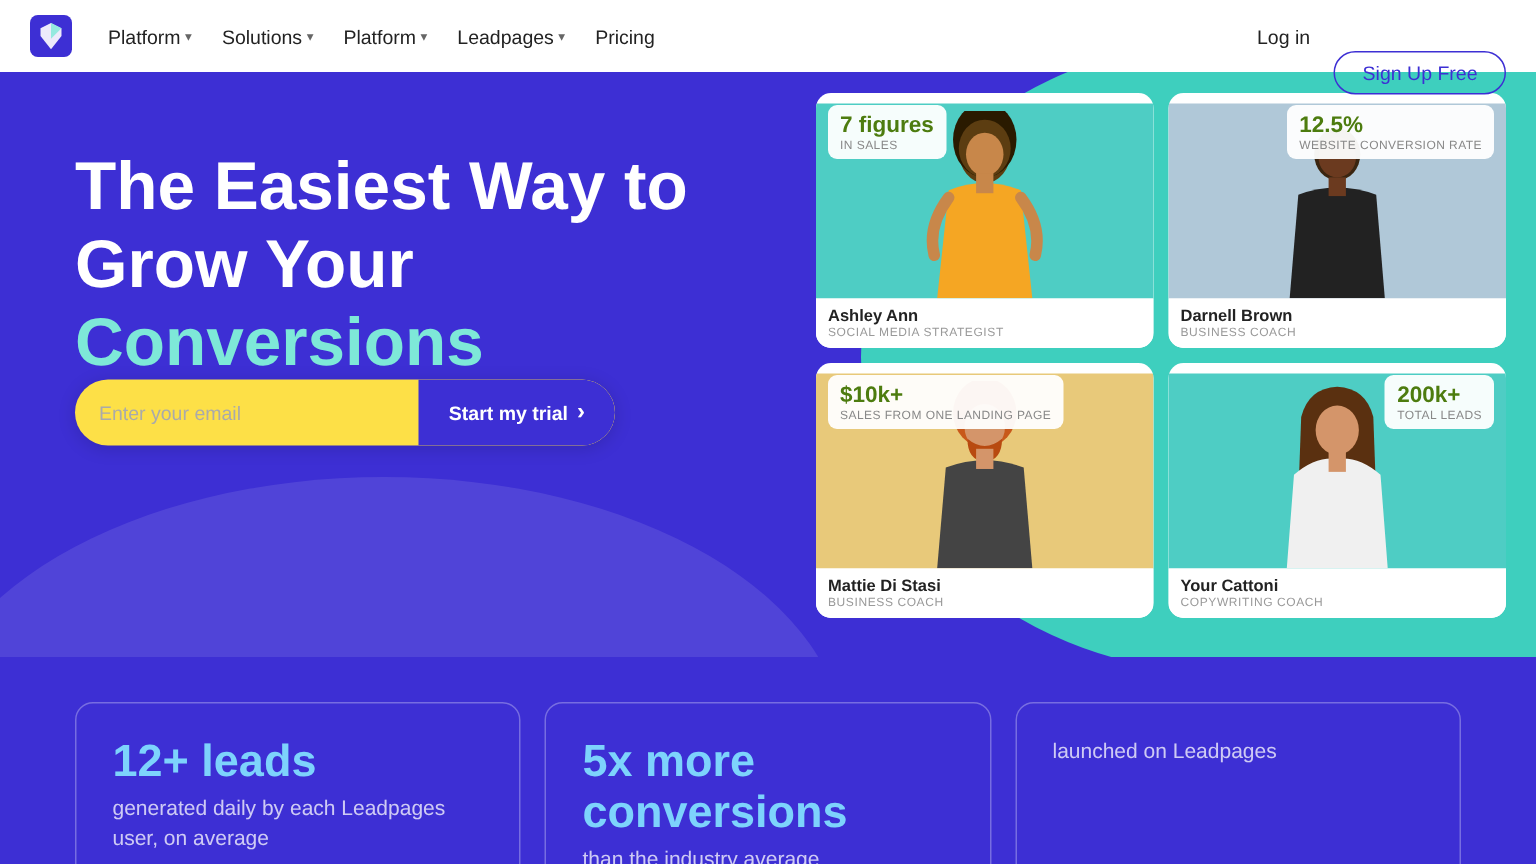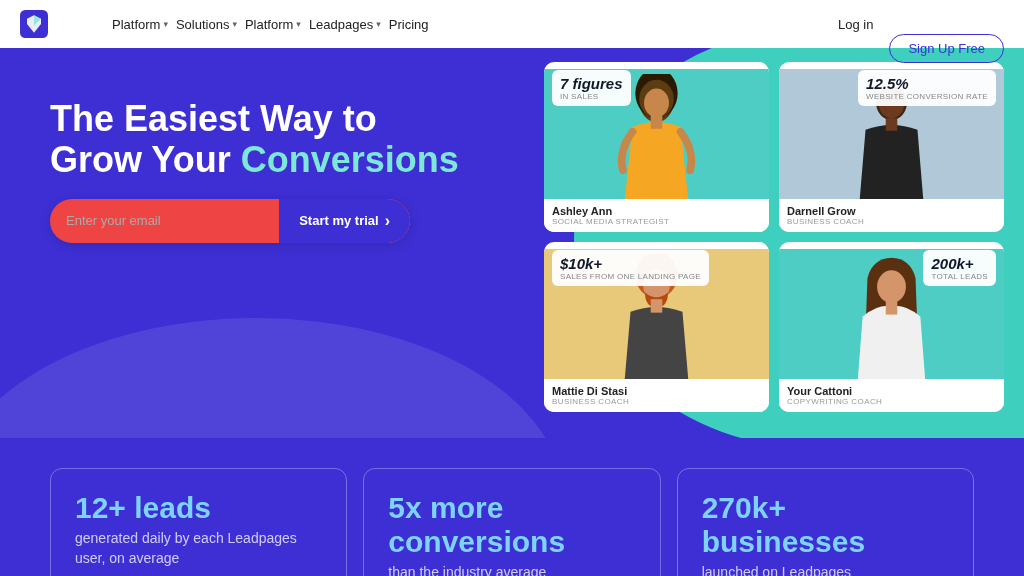--- a/index.html
+++ b/index.html
@@ -27,23 +27,22 @@
       align-items: center;
       gap: 4px;
     }
     .logo-icon {
       width: 28px;
       height: 28px;
     }
     .nav-links {
       display: flex;
       align-items: center;
-      gap: 8px;
+      gap: 20px;
       flex: 1;
-      margin-left: 40px;
     }
     .nav-link {
       font-size: 13px;
       color: #222;
       cursor: pointer;
       display: flex;
       align-items: center;
       gap: 3px;
     }
     .nav-link .chevron {
@@ -98,42 +97,41 @@
 
     .hero-left {
       padding: 50px 40px 0 50px;
       width: 500px;
       flex-shrink: 0;
       position: relative;
       z-index: 2;
     }
 
     .hero-title {
-      font-size: 36px;
+      font-size: 45px;
       font-weight: 700;
       color: #fff;
       line-height: 1.15;
-      margin-bottom: 18px;
     }
     .hero-title .accent {
       color: #7ee8d8;
     }
 
     .hero-desc {
       font-size: 13.5px;
       color: rgba(255,255,255,0.85);
       line-height: 1.6;
       max-width: 380px;
       margin-bottom: 28px;
     }
 
     .hero-form {
       display: flex;
       align-items: center;
-      background: #ef4444;
+      background: #fde047;
       border-radius: 30px;
       overflow: hidden;
       width: 360px;
       height: 44px;
       padding-left: 16px;
       box-shadow: 0 2px 12px rgba(0,0,0,0.15);
     }
     .hero-input {
       flex: 1;
       border: none;
@@ -209,23 +207,22 @@
       top: 8px;
       left: 8px;
       background: rgba(255,255,255,0.95);
       border-radius: 6px;
       padding: 5px 8px;
       z-index: 3;
     }
     .stat-badge .stat-number {
       font-size: 15px;
       font-weight: 700;
-      color: #0f172a;
+      color: #4d7c0f;
       display: block;
-      font-style: italic;
     }
     .stat-badge .stat-label {
       font-size: 8px;
       color: #888;
       text-transform: uppercase;
       letter-spacing: 0.3px;
       display: block;
     }
 
     .person-image {
@@ -406,21 +403,21 @@
             <ellipse cx="45" cy="30" rx="16" ry="18" fill="#3a2510"></ellipse>
 
             <ellipse cx="45" cy="32" rx="13" ry="14" fill="#6b3a1f"></ellipse>
 
             <path d="M18 58 Q45 48 72 58 L78 130 L12 130 Z" fill="#222"></path>
 
             <rect x="39" y="46" width="12" height="13" fill="#6b3a1f"></rect>
           </svg>
         </div>
         <div class="person-label">
-          <div class="person-name">Darnell Grow</div>
+          <div class="person-name">Darnell Brown</div>
           <div class="person-role">BUSINESS COACH</div>
         </div>
       </div>
 
       <div class="person-card card-mattie">
         <div class="stat-badge">
           <span class="stat-number">$10k+</span>
           <span class="stat-label">SALES FROM ONE LANDING PAGE</span>
         </div>
         <div class="person-image" style="background:#e8c97a;">
@@ -473,16 +470,15 @@
 <div class="stats-bar">
   <div class="stat-card">
     <div class="stat-card-number">12+ leads</div>
     <div class="stat-card-desc">generated daily by each Leadpages user, on average</div>
   </div>
   <div class="stat-card">
     <div class="stat-card-number">5x more conversions</div>
     <div class="stat-card-desc">than the industry average</div>
   </div>
   <div class="stat-card">
-    <div class="stat-card-number">270k+ businesses</div>
     <div class="stat-card-desc">launched on Leadpages</div>
   </div>
 </div>
 
 </body></html>

